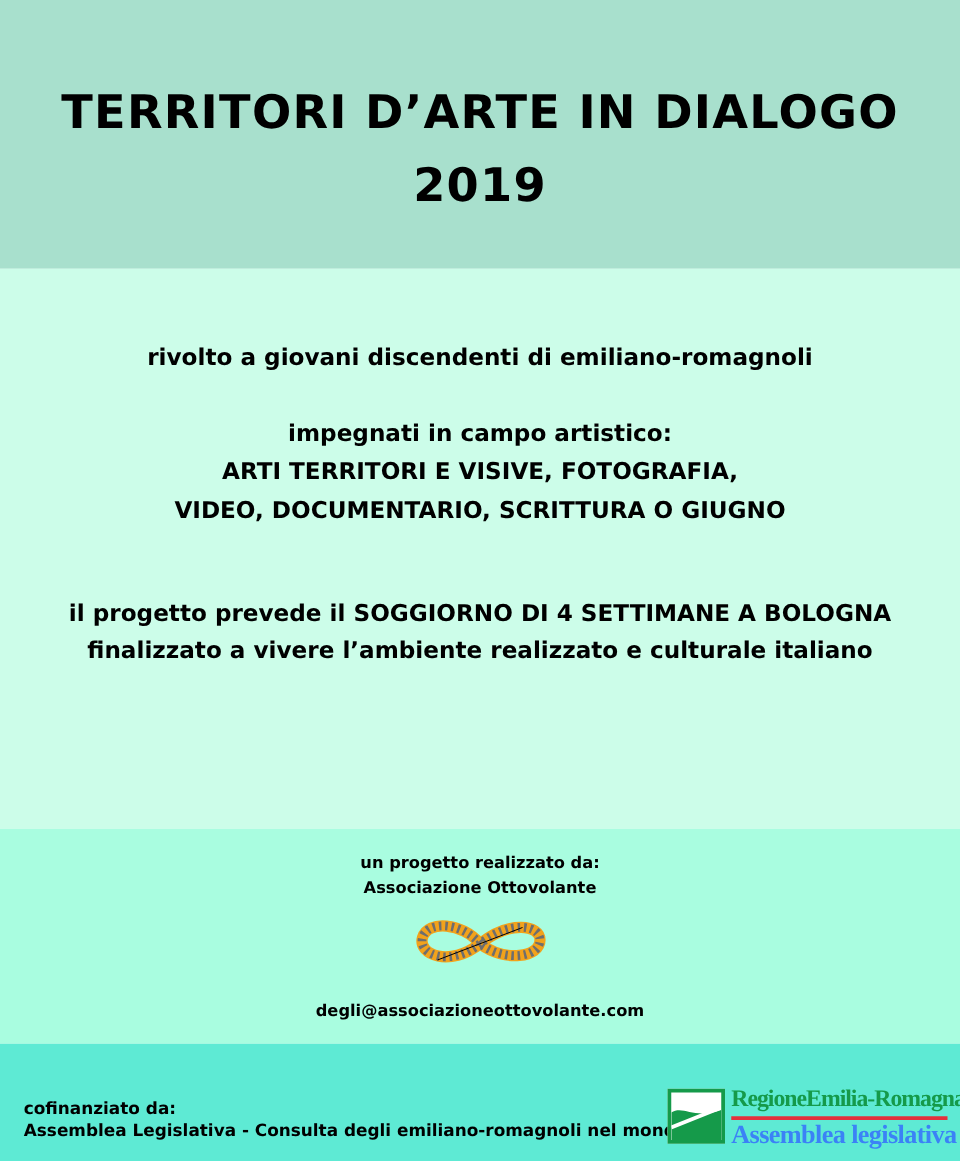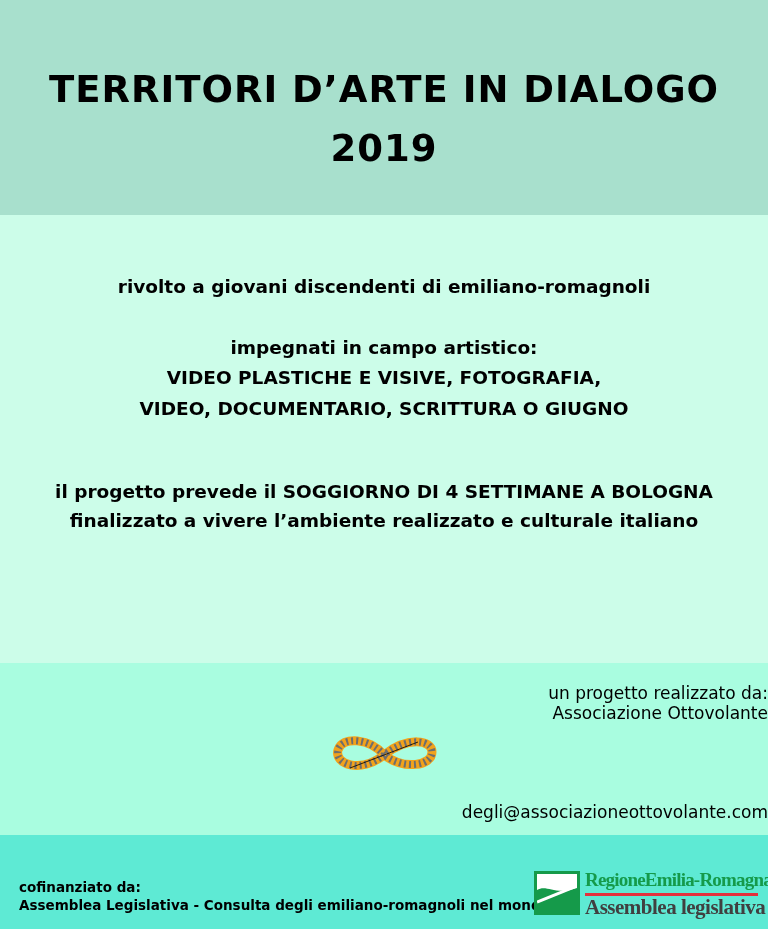--- a/index.html
+++ b/index.html
@@ -6,41 +6,41 @@
   body { width:768px; height:929px; overflow:hidden; font-family:"DejaVu Sans", sans-serif; color:#000; }
   .sec { position:absolute; left:0; width:768px; }
   #header { top:0; height:215px; background:#a8e0cd; }
   #middle { top:215px; height:448px; background:#ccfde9;padding-left:32px; }
   #lower { top:663px; height:172px; background:#a9fde0; }
   #footer { top:835px; height:116px; background:#5eead4; }
   .c { position:absolute; left:0; width:768px; text-align:center; white-space:nowrap; }
   .t1 { top:68px; font-size:37px; font-weight:bold; letter-spacing:1px; }
   .t2 { top:127px; font-size:37px; font-weight:bold; letter-spacing:1px; }
   .m { font-size:18.5px; font-weight:bold; }
-  .s { font-size:17px; font-weight:normal;text-align:right; }
+  .s { font-size:13px; font-weight:bold; }
   .f { position:absolute; left:19px; font-size:13.5px; font-weight:bold; white-space:nowrap; }
   #logo-ottovolante { position:absolute; left:330px; top:730px; width:108px; height:50px; }
   #logo-rer { position:absolute; left:534px; top:869px; width:226px; height:50px; }
   .rer-box { position:absolute; left:0; top:2px; width:46px; height:44px; border:3px solid #159a4a; box-sizing:border-box; background:#fff; overflow:hidden; }
   .rer-t1 { position:absolute; left:51px; top:0; font-family:"Liberation Serif", serif; font-size:19px; color:#159a4a; font-weight:bold; letter-spacing:-0.8px; white-space:nowrap; }
   .rer-line { position:absolute; left:51px; top:24px; width:173px; height:3px; background:#e3313c; }
-  .rer-t2 { position:absolute; left:51px; top:26px; font-family:"Liberation Serif", serif; font-size:21px; color:#404040; font-weight:bold; letter-spacing:-0.5px; white-space:nowrap; }
+  .rer-t2 { position:absolute; left:51px; top:26px; font-family:"Liberation Serif", serif; font-size:21px; color:#3b82f6; font-weight:bold; letter-spacing:-0.5px; white-space:nowrap; }
 </style>
 </head>
 <body>
 
 <div id="header" class="sec">
   <div class="c t1">TERRITORI D’ARTE IN DIALOGO</div>
   <div class="c t2">2019</div>
 </div>
 
 <div id="middle" class="sec">
   <div class="c m" style="top:61px">rivolto a giovani discendenti di emiliano-romagnoli</div>
   <div class="c m" style="top:122px">impegnati in campo artistico:</div>
-  <div class="c m" style="top:152px">VIDEO PLASTICHE E VISIVE, FOTOGRAFIA,</div>
+  <div class="c m" style="top:152px">ARTI TERRITORI E VISIVE, FOTOGRAFIA,</div>
   <div class="c m" style="top:183px">VIDEO, DOCUMENTARIO, SCRITTURA O GIUGNO</div>
   <div class="c m" style="top:266px">il progetto prevede il SOGGIORNO DI 4 SETTIMANE A BOLOGNA</div>
   <div class="c m" style="top:295px">finalizzato a vivere l’ambiente realizzato e culturale italiano</div>
 </div>
 
 <div id="lower" class="sec">
   <div class="c s" style="top:20px">un progetto realizzato da:</div>
   <div class="c s" style="top:40px">Associazione Ottovolante</div>
   <div class="c s" style="top:139px">degli@associazioneottovolante.com</div>
 </div>

